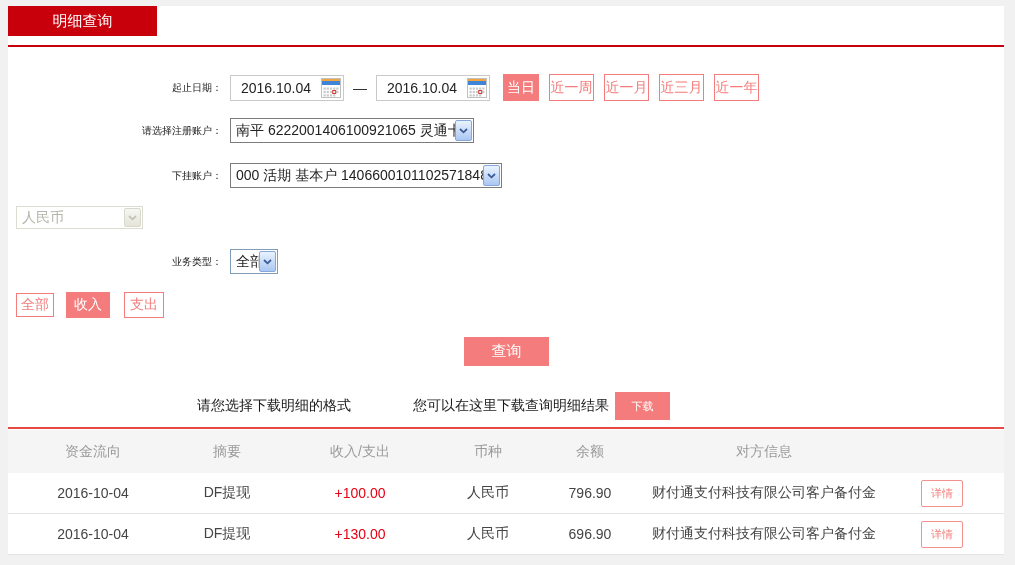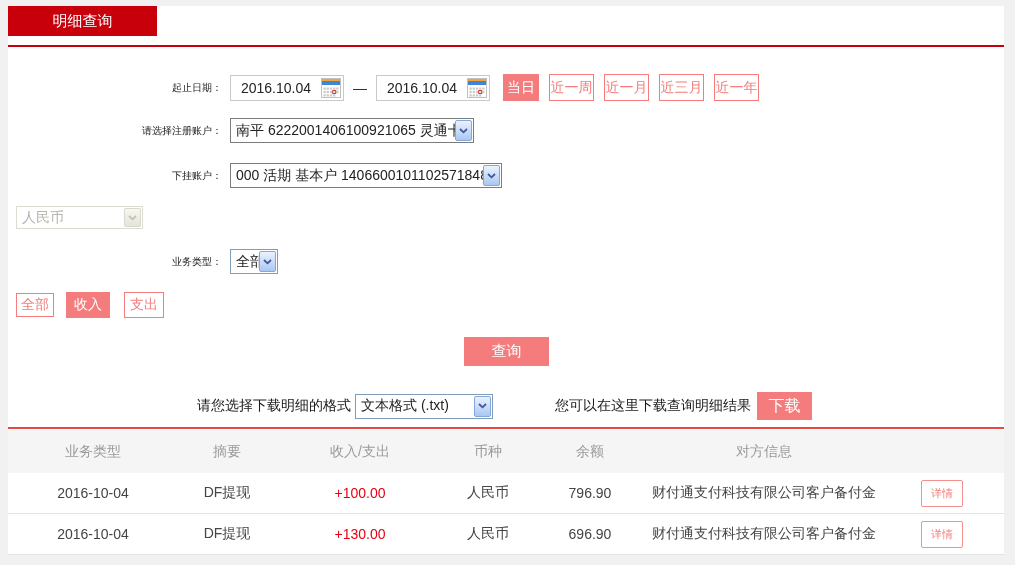--- a/index.html
+++ b/index.html
@@ -81,21 +81,21 @@
     background:#f47c7c; color:#fff; border:none; font-size:15px; font-family:inherit;
     cursor:pointer;
   }
 
   
   .dl-row { position:absolute; top:386px; left:0; right:0; display:flex; align-items:center; }
   .dl-label { margin-left:189px; font-size:14px; color:#1a1a1a; }
   .dl-hint { margin-left:62px; font-size:14px; color:#1a1a1a; }
   .dl-btn {
     margin-left:6px; width:55px; height:28px; background:#f47c7c; color:#fff;
-    border:none; font-size:16px; font-family:inherit; cursor:pointer;
+    border:none; font-size:11px; font-family:inherit; cursor:pointer;
   }
 
   
   .red-divider { position:absolute; top:421px; left:0; right:0; height:2px; background:#e64a42; }
   .grid { position:absolute; top:424px; left:0; right:0; }
   .trow {
     display:grid;
     grid-template-columns:170px 98px 168px 88px 116px 232px 124px;
     align-items:center;
   }
@@ -238,37 +238,29 @@
       <button class="fbtn f0">全部</button>
       <button class="fbtn solid f1">收入</button>
       <button class="fbtn f2">支出</button>
     </div>
   </div>
 
   <button class="query-btn">查询</button>
 
   <div class="dl-row">
     <span class="dl-label">请您选择下载明细的格式</span>
-    <div class="xpselect blue sel-format">
-      <span>文本格式 (.txt)</span>
-      <span class="arrowbtn">
-        <svg width="9" height="6" viewBox="0 0 9 6">
-            <path d="M1 1 L4.5 4.3 L8 1" stroke="#3a5a9b" stroke-width="1.8" fill="none"></path>
-          </svg>
-      </span>
-    </div>
     <span class="dl-hint">您可以在这里下载查询明细结果</span>
     <button class="dl-btn">下载</button>
   </div>
 
   <div class="red-divider"></div>
 
   <div class="grid">
     <div class="trow thead">
-      <div>业务类型</div>
+      <div>资金流向</div>
       <div>摘要</div>
       <div>收入/支出</div>
       <div>币种</div>
       <div>余额</div>
       <div>对方信息</div>
       <div></div>
     </div>
 
     <div class="trow tbody-row">
       <div>2016-10-04</div>

